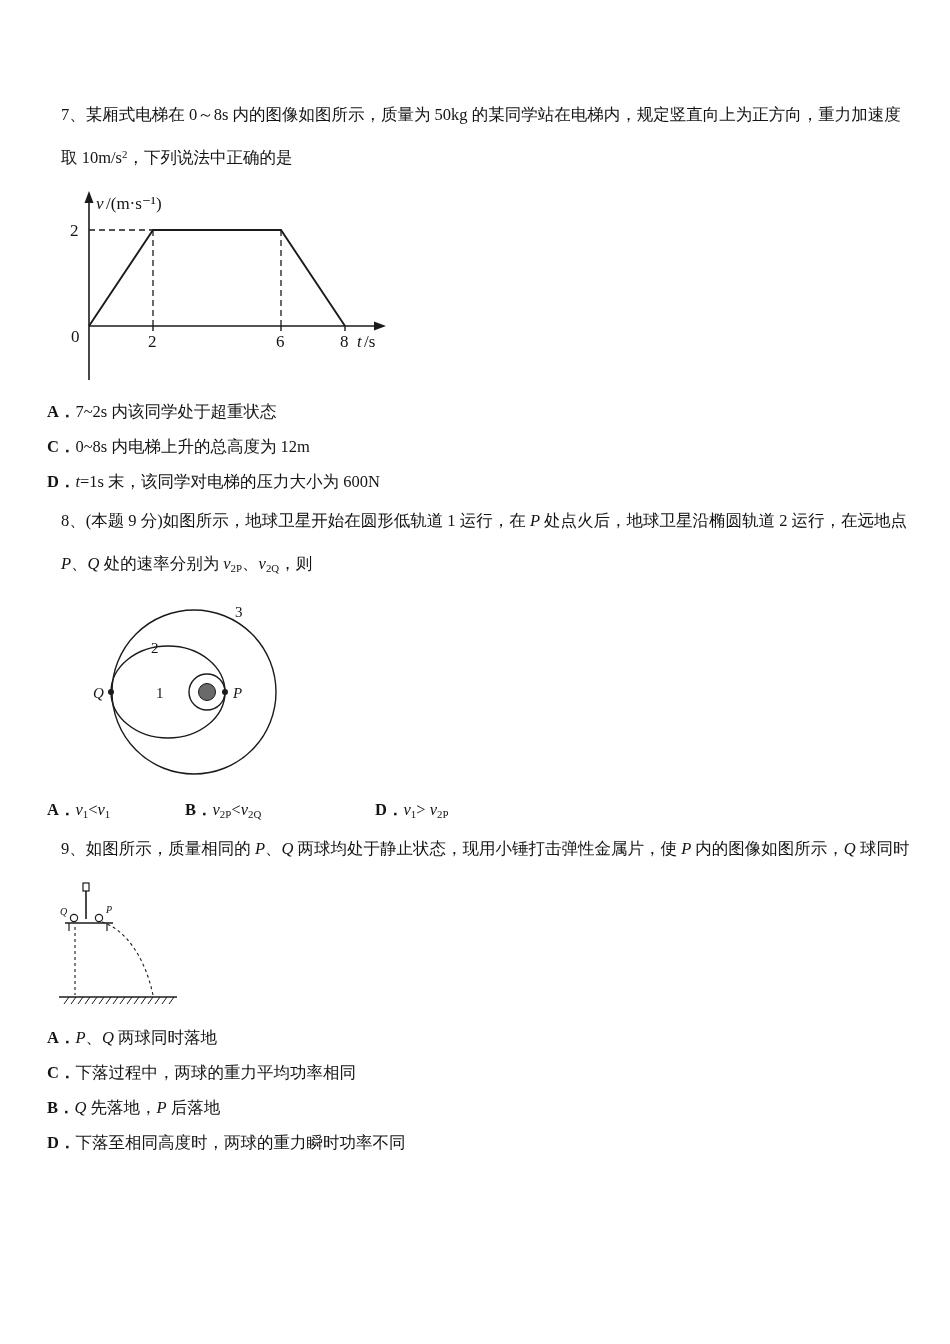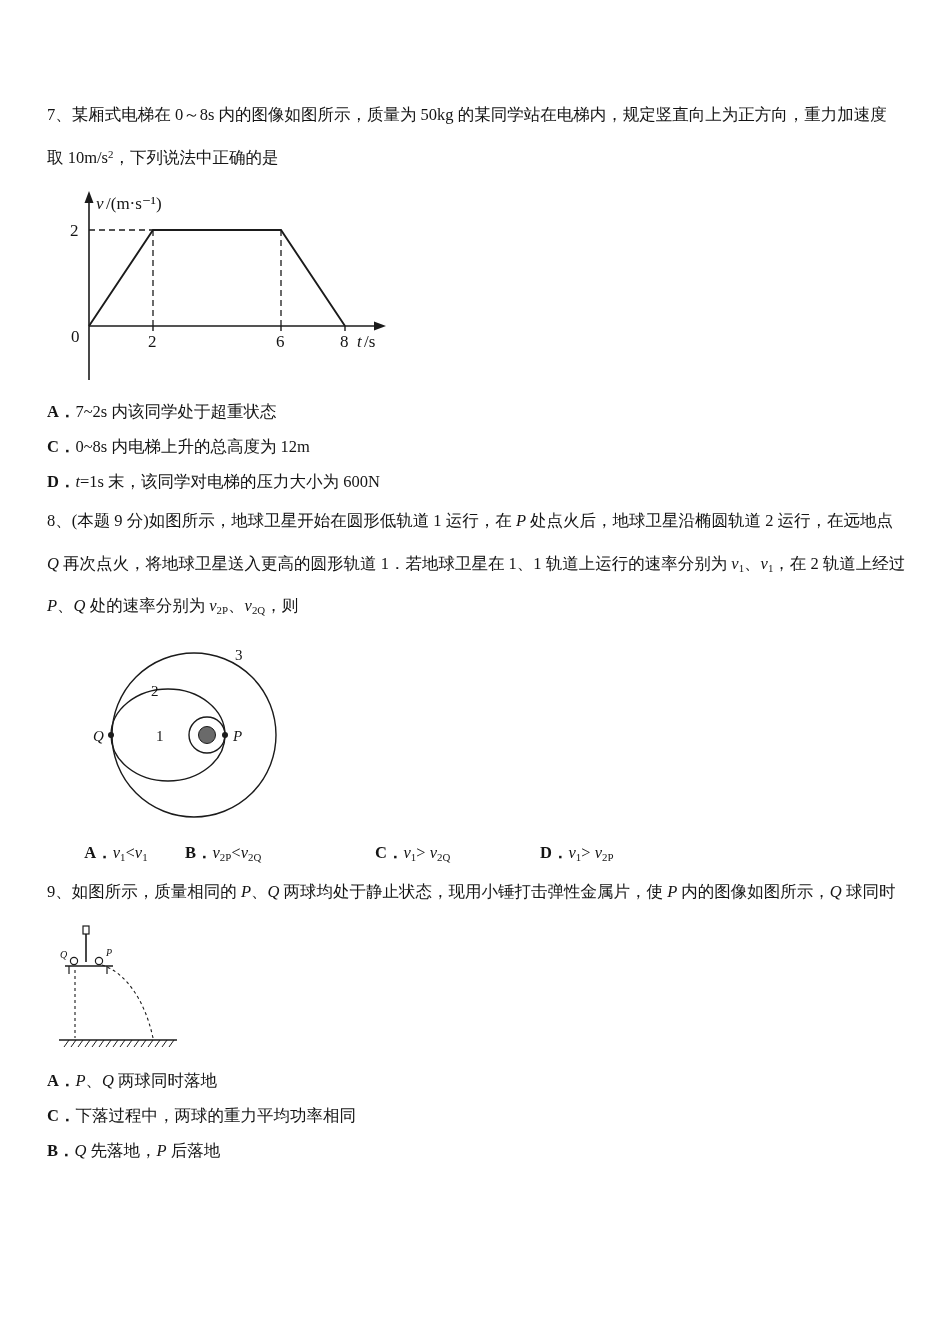--- a/index.html
+++ b/index.html
@@ -5,24 +5,24 @@
   * { margin:0; padding:0; box-sizing:border-box; }
   html,body { background:#ffffff; }
   body {
     width:950px; height:1344px; overflow:hidden;
     color:#141414;
     font-family:"Liberation Serif","DejaVu Serif",serif;
     font-size:16.5px;
   }
   .page { padding:94px 40px 0 47px; }
 
-  .stem-line { line-height:2.6; white-space:nowrap; }
+  .stem-line { line-height:2.6; white-space:nowrap;margin-left:14px; }
   .option    { line-height:2.12; white-space:nowrap; }
   .option-row{ display:flex; line-height:2.12; white-space:nowrap; }
-  .oc1{ width:138px;text-align:center; } .oc2{ width:190px; } .oc3{ width:165px; }
+  .oc1{ width:138px; } .oc2{ width:190px; } .oc3{ width:165px; }
 
   .i   { font-style:italic; }
   .b   { font-weight:bold; }
   .sub { font-size:66%; vertical-align:-0.28em; }
   .sup { font-size:66%; vertical-align:0.5em; }
 
   .fig { display:block; }
   .fig-q7 { margin:8px 0 2px 12px; }
   .fig-q8 { margin:6px 0 2px 8px; }
   .fig-q9 { margin:8px 0 2px 8px; }
@@ -75,21 +75,20 @@
       </svg>
     </div>
 
     <p class="option"><span class="b">A．</span><span>7~2s 内该同学处于超重状态</span></p>
     <p class="option"><span class="b">C．</span><span>0~8s 内电梯上升的总高度为 12m</span></p>
     <p class="option"><span class="b">D．</span><span class="i">t</span><span>=1s 末，该同学对电梯的压力大小为 600N</span></p>
   </section>
 
   <section>
     <p class="stem-line"><span>8、(本题 9 分)如图所示，地球卫星开始在圆形低轨道 1 运行，在 </span><span class="i">P</span><span> 处点火后，地球卫星沿椭圆轨道 2 运行，在远地点</span></p>
-    <p class="stem-line"><span class="i">Q</span><span> 再次点火，将地球卫星送入更高的圆形轨道 1．若地球卫星在 1、1 轨道上运行的速率分别为 </span><span class="i">v</span><span class="sub">1</span><span>、</span><span class="i">v</span><span class="sub">1</span><span>，在 2 轨道上经过</span></p>
     <p class="stem-line"><span class="i">P</span><span>、</span><span class="i">Q</span><span> 处的速率分别为 </span><span class="i">v</span><span class="sub">2P</span><span>、</span><span class="i">v</span><span class="sub">2Q</span><span>，则</span></p>
 
     <div class="fig fig-q8">
       <svg width="250" height="195" viewBox="0 0 250 195">
         <circle class="stroke" cx="139" cy="101" r="82" stroke-width="1.4"></circle>
         <ellipse class="stroke" cx="113" cy="101" rx="57" ry="46" stroke-width="1.4"></ellipse>
         <circle class="stroke" cx="152" cy="101" r="18" stroke-width="1.4"></circle>
         <circle cx="152" cy="101" r="8.5" fill="#6a6a6a" stroke="#1b1b1b" stroke-width="1"></circle>
         <circle cx="56" cy="101" r="3" fill="#1b1b1b"></circle>
         <circle cx="170" cy="101" r="3" fill="#1b1b1b"></circle>
@@ -97,21 +96,20 @@
         <text class="svgt-md" x="96" y="62">2</text>
         <text class="svgt-md" x="101" y="107">1</text>
         <text class="svgt-md i" x="38" y="107">Q</text>
         <text class="svgt-md i" x="178" y="107">P</text>
       </svg>
     </div>
 
     <p class="option-row">
       <span class="oc1"><span class="b">A．</span><span class="i">v</span><span class="sub">1</span><span>&lt;</span><span class="i">v</span><span class="sub">1</span></span>
       <span class="oc2"><span class="b">B．</span><span class="i">v</span><span class="sub">2P</span><span>&lt;</span><span class="i">v</span><span class="sub">2Q</span></span>
-      <span class="oc3"><span class="b">C．</span><span class="i">v</span><span class="sub">1</span><span>&gt; </span><span class="i">v</span><span class="sub">2Q</span></span>
       <span class="oc4"><span class="b">D．</span><span class="i">v</span><span class="sub">1</span><span>&gt; </span><span class="i">v</span><span class="sub">2P</span></span>
     </p>
   </section>
 
   <section>
     <p class="stem-line"><span>9、如图所示，质量相同的 </span><span class="i">P</span><span>、</span><span class="i">Q</span><span> 两球均处于静止状态，现用小锤打击弹性金属片，使 </span><span class="i">P</span><span> 内的图像如图所示，</span><span class="i">Q</span><span> 球同时</span></p>
 
     <div class="fig fig-q9">
       <svg width="150" height="135" viewBox="0 0 150 135">
 
@@ -131,15 +129,16 @@
         <path class="stroke" d="M47 43 C 70 50 90 78 98 116" stroke-width="1.1" stroke-dasharray="3,3"></path>
 
         <line class="stroke" x1="4" y1="118" x2="122" y2="118" stroke-width="1.6"></line>
         <path class="stroke" stroke-width="1" d="M9 125 L14 118 M16 125 L21 118 M23 125 L28 118 M30 125 L35 118 M37 125 L42 118 M44 125 L49 118 M51 125 L56 118 M58 125 L63 118 M65 125 L70 118 M72 125 L77 118 M79 125 L84 118 M86 125 L91 118 M93 125 L98 118 M100 125 L105 118 M107 125 L112 118 M114 125 L119 118"></path>
       </svg>
     </div>
 
     <p class="option"><span class="b">A．</span><span class="i">P</span><span>、</span><span class="i">Q</span><span> 两球同时落地</span></p>
     <p class="option"><span class="b">C．</span><span>下落过程中，两球的重力平均功率相同</span></p>
     <p class="option"><span class="b">B．</span><span class="i">Q</span><span> 先落地，</span><span class="i">P</span><span> 后落地</span></p>
+    <p class="option"><span class="b">D．</span><span>下落至相同高度时，两球的重力瞬时功率不同</span></p>
   </section>
 
 </div>
 
 </body></html>

